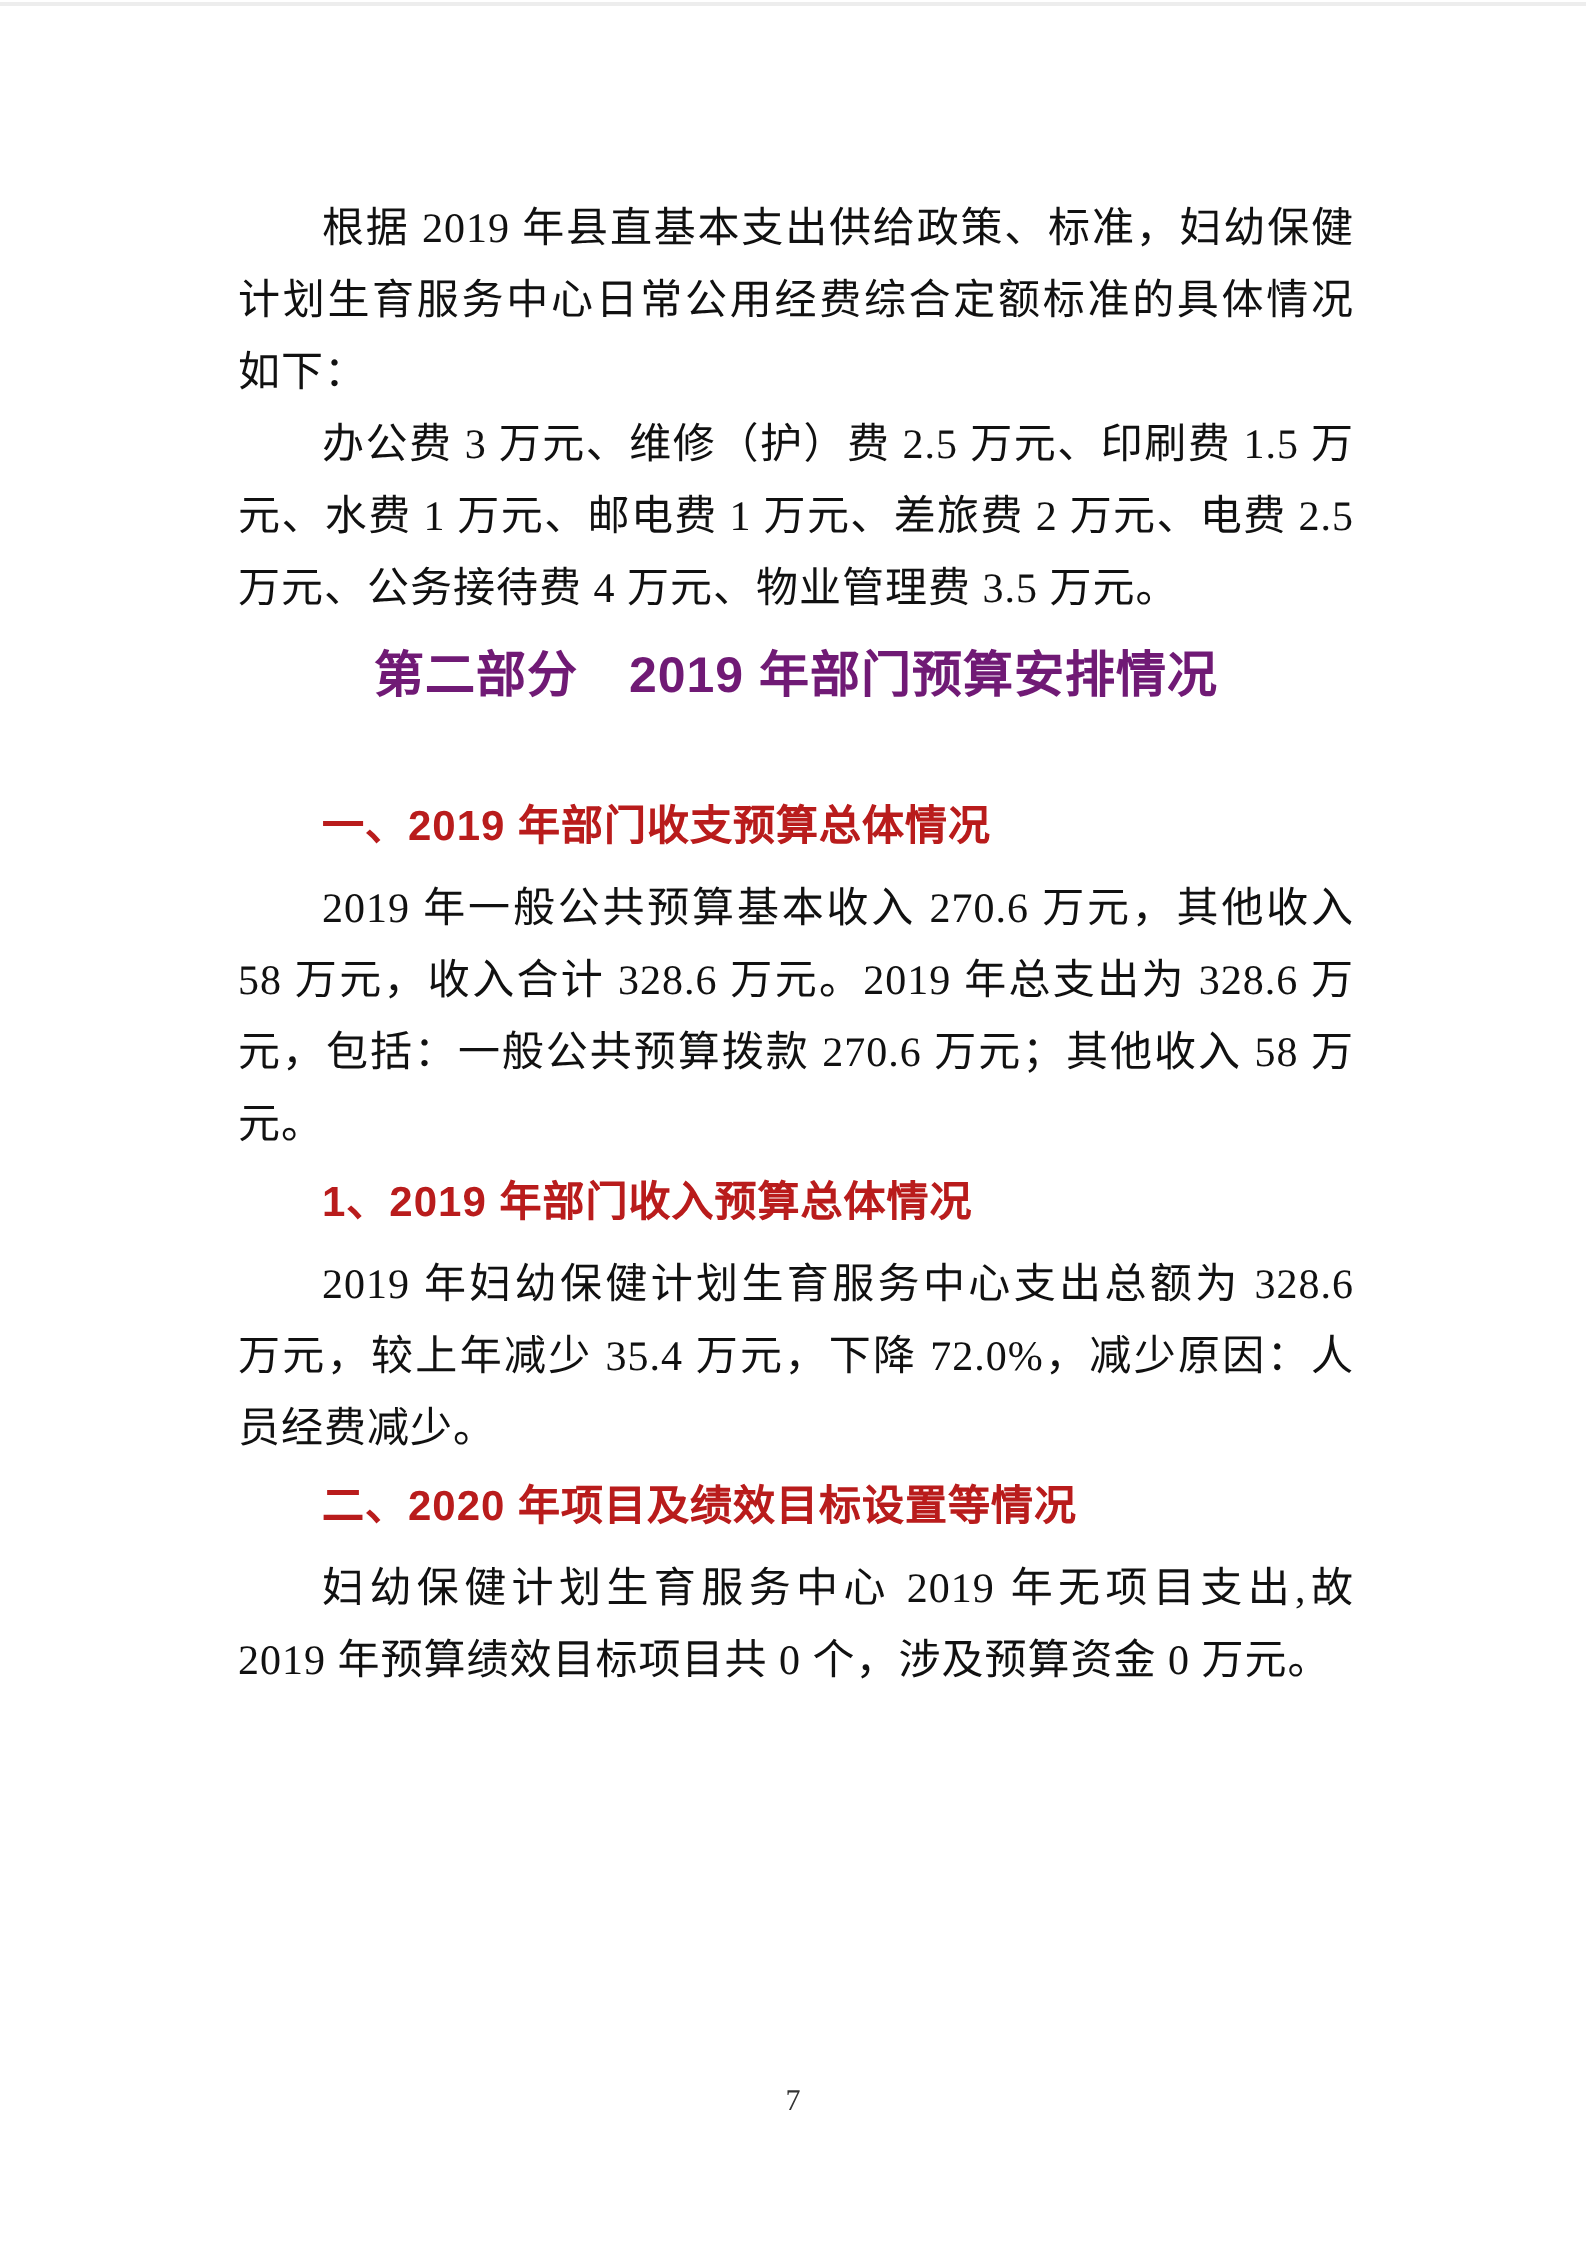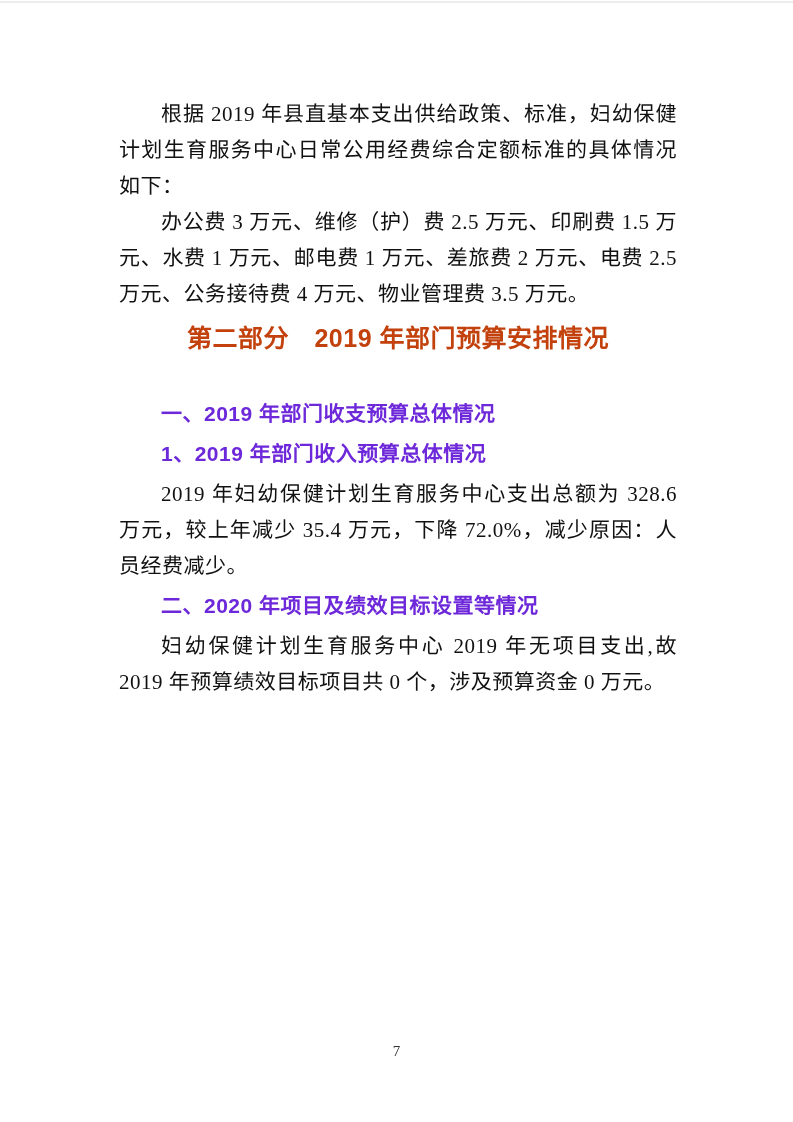--- a/index.html
+++ b/index.html
@@ -43,32 +43,32 @@
   }
   .part-heading {
     margin: 6px 0 38px 0;
     font-family: "Liberation Sans", "DejaVu Sans", sans-serif;
     font-weight: bold;
     font-size: 25px;
     line-height: 40px;
     text-align: center;
     text-indent: 0;
     letter-spacing: 0.5px;
-    color: #c2410c;
+    color: #701a75;
   }
   .sub-heading {
     margin: 4px 0 4px 0;
     font-family: "Liberation Sans", "DejaVu Sans", sans-serif;
     font-weight: bold;
     font-size: 21px;
     line-height: 36px;
     text-indent: 2em;
     text-align: left;
     letter-spacing: 0.5px;
-    color: #6d28d9;
+    color: #b91c1c;
   }
   .page-number {
     position: absolute;
     bottom: 62px;
     left: 0;
     width: 100%;
     text-align: center;
     font-size: 15px;
     line-height: 18px;
     color: #333333;
@@ -83,20 +83,21 @@
 
   <div class="content">
     <p class="para">根据 2019 年县直基本支出供给政策、标准，妇幼保健计划生育服务中心日常公用经费综合定额标准的具体情况如下：</p>
 
     <p class="para">办公费 3 万元、维修（护）费 2.5 万元、印刷费 1.5 万元、水费 1 万元、邮电费 1 万元、差旅费 2 万元、电费 2.5 万元、公务接待费 4 万元、物业管理费 3.5 万元。</p>
 
     <h1 class="part-heading">第二部分　2019 年部门预算安排情况</h1>
 
     <h2 class="sub-heading">一、2019 年部门收支预算总体情况</h2>
 
+    <p class="para">2019 年一般公共预算基本收入 270.6 万元，其他收入 58 万元，收入合计 328.6 万元。2019 年总支出为 328.6 万元，包括：一般公共预算拨款 270.6 万元；其他收入 58 万元。</p>
 
     <h3 class="sub-heading">1、2019 年部门收入预算总体情况</h3>
 
 
 
     <p class="para">2019 年妇幼保健计划生育服务中心支出总额为 328.6 万元，较上年减少 35.4 万元，下降 72.0%，减少原因：人员经费减少。</p>
 
     <h2 class="sub-heading">二、2020 年项目及绩效目标设置等情况</h2>
 
     <p class="para">妇幼保健计划生育服务中心 2019 年无项目支出,故 2019 年预算绩效目标项目共 0 个，涉及预算资金 0 万元。</p>

